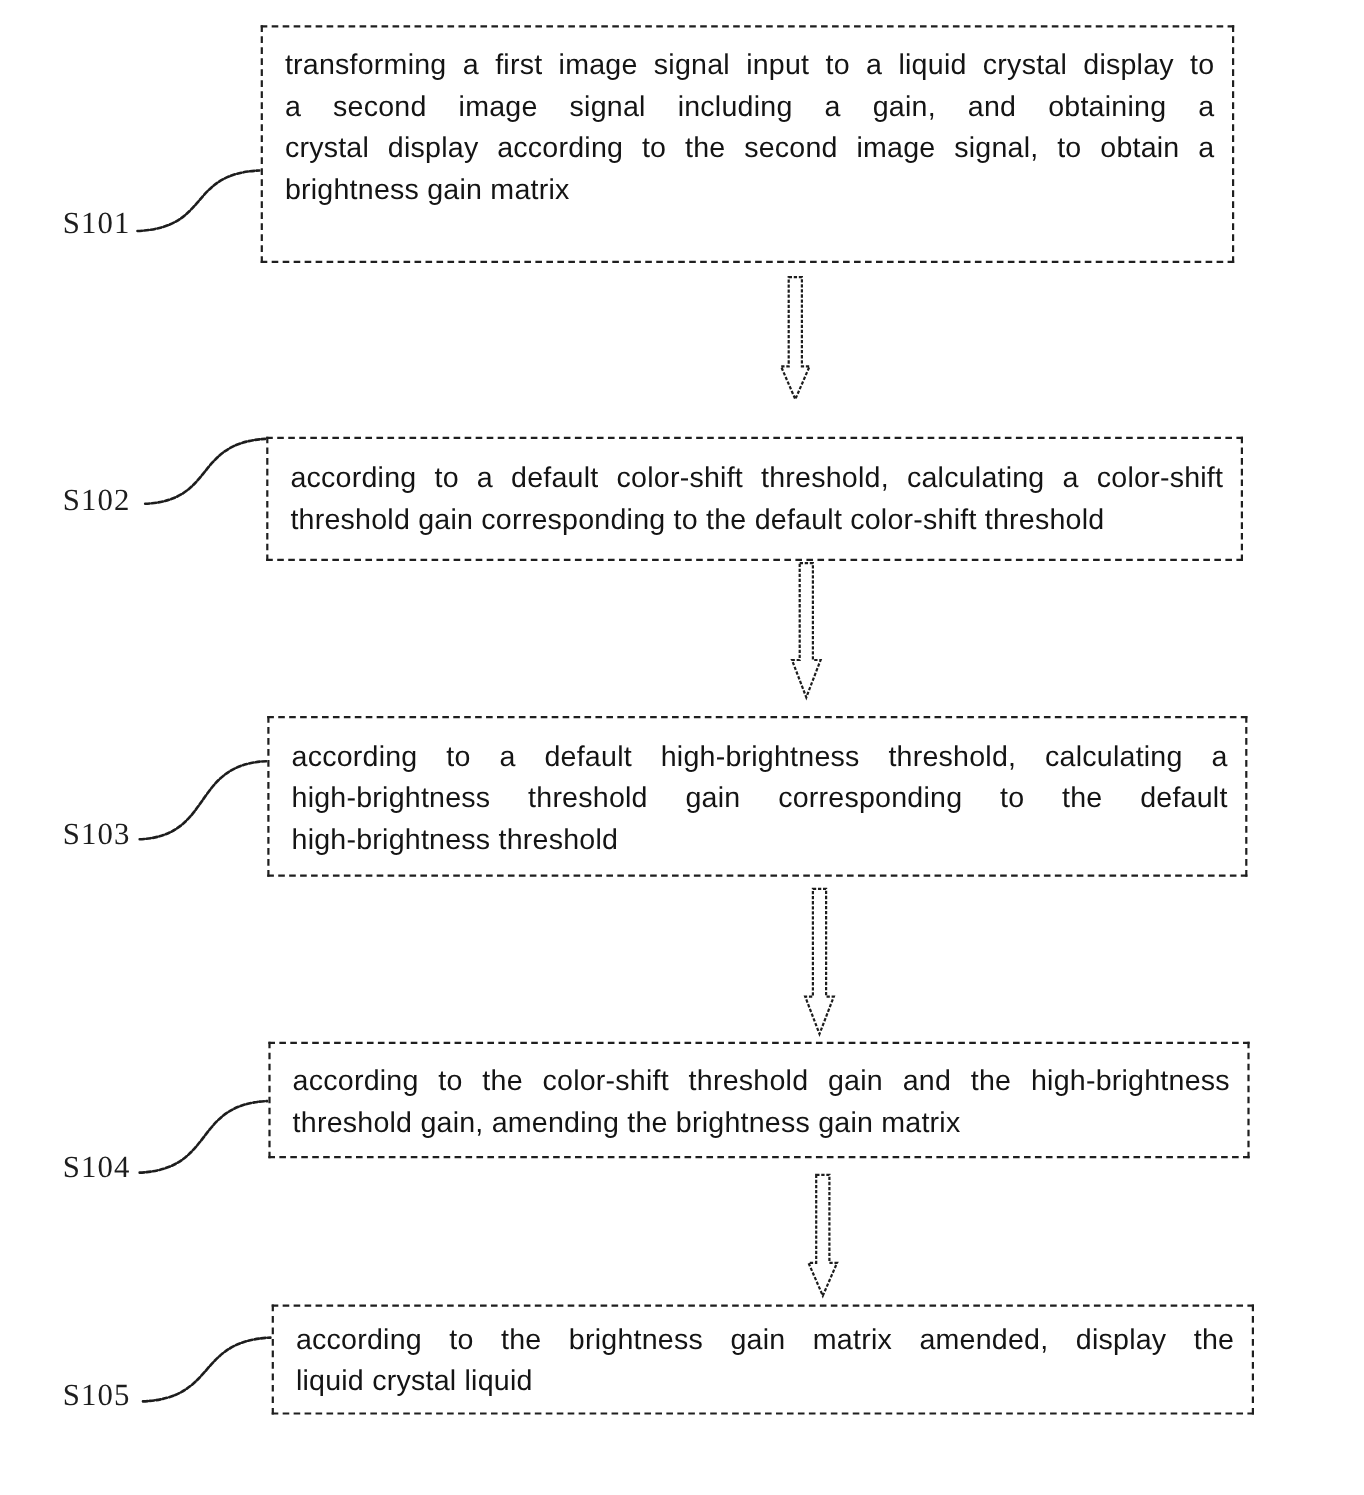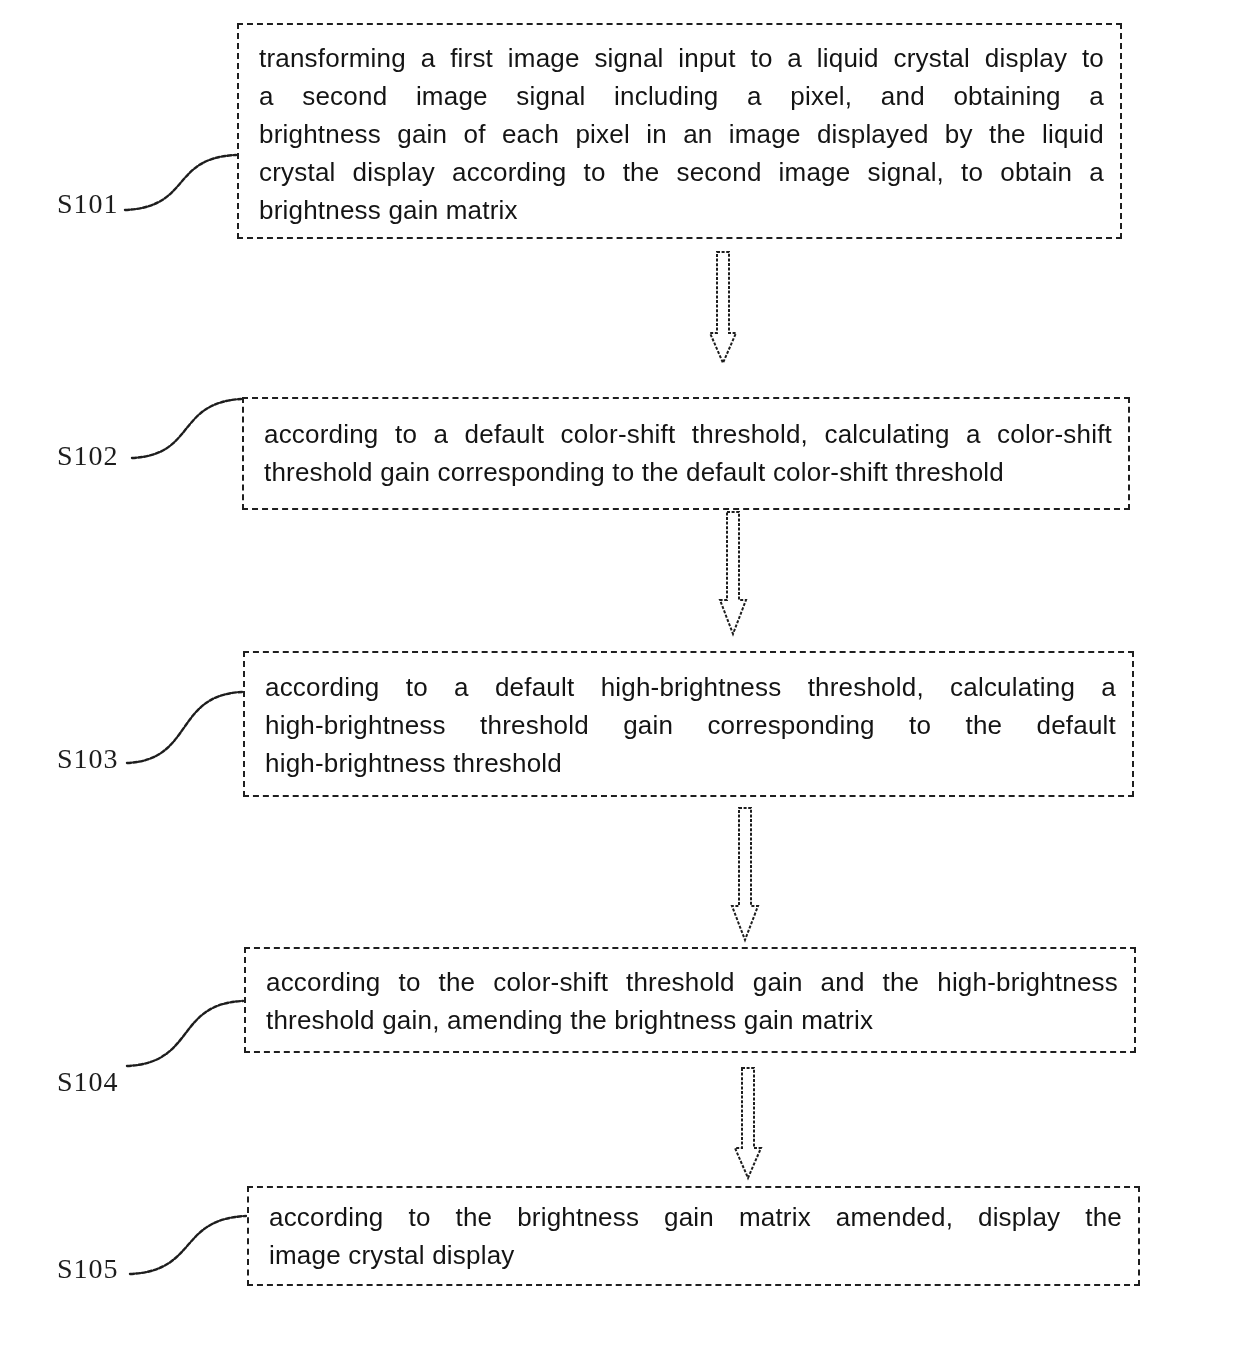--- a/index.html
+++ b/index.html
@@ -54,21 +54,21 @@
   
   #box-1 { left: 237px; top: 23px;   width: 885px; height: 216px; }
   #box-2 { left: 242px; top: 397px;  width: 888px; height: 113px; padding-top: 16px; }
   #box-3 { left: 243px; top: 651px;  width: 891px; height: 146px; padding-top: 15px; }
   #box-4 { left: 244px; top: 947px;  width: 892px; height: 106px; padding-top: 14px; }
   #box-5 { left: 247px; top: 1186px; width: 893px; height: 100px; padding-top: 10px; }
   
   #label-1 { left: 57px; top: 188px;  }
   #label-2 { left: 57px; top: 440px;  }
   #label-3 { left: 57px; top: 743px;  }
-  #label-4 { left: 57px; top: 1046px; margin-top: 20px; }
+  #label-4 { left: 57px; top: 1046px; }
   #label-5 { left: 57px; top: 1253px; }
   .arrow-path {
     fill: #ffffff;
     stroke: #1d1d1d;
     stroke-width: 2;
     stroke-dasharray: 3 1.6;
   }
   .connector-path {
     fill: none;
     stroke: #1d1d1d;
@@ -91,22 +91,21 @@
 
     <path class="connector-path" d="M125,210 C192,207 170,158 236,155"></path>
     <path class="connector-path" d="M132,458 C196,455 176,403 241,399"></path>
     <path class="connector-path" d="M127,763 C194,760 174,695 242,692"></path>
     <path class="connector-path" d="M127,1066 C196,1063 175,1004 243,1001"></path>
     <path class="connector-path" d="M130,1274 C198,1271 178,1219 246,1216"></path>
   </svg>
 
   <div class="step-box" id="box-1">
     <div class="ln">transforming a first image signal input to a liquid crystal display to</div>
-    <div class="ln">a second image signal including a pixel, and obtaining a</div>
-    <div class="ln">brightness gain of each pixel in an image displayed by the liquid</div>
+    <div class="ln">a second image signal including a gain, and obtaining a</div>
     <div class="ln">crystal display according to the second image signal, to obtain a</div>
     <div class="ln last">brightness gain matrix</div>
   </div>
 
   <div class="step-box" id="box-2">
     <div class="ln">according to a default color-shift threshold, calculating a color-shift</div>
     <div class="ln last">threshold gain corresponding to the default color-shift threshold</div>
   </div>
 
   <div class="step-box" id="box-3">
@@ -115,21 +114,21 @@
     <div class="ln last">high-brightness threshold</div>
   </div>
 
   <div class="step-box" id="box-4">
     <div class="ln">according to the color-shift threshold gain and the high-brightness</div>
     <div class="ln last">threshold gain, amending the brightness gain matrix</div>
   </div>
 
   <div class="step-box" id="box-5">
     <div class="ln">according to the brightness gain matrix amended, display the</div>
-    <div class="ln last">image crystal display</div>
+    <div class="ln last">liquid crystal liquid</div>
   </div>
 
   <div class="step-label" id="label-1">S101</div>
   <div class="step-label" id="label-2">S102</div>
   <div class="step-label" id="label-3">S103</div>
   <div class="step-label" id="label-4">S104</div>
   <div class="step-label" id="label-5">S105</div>
 
 </div>
 

